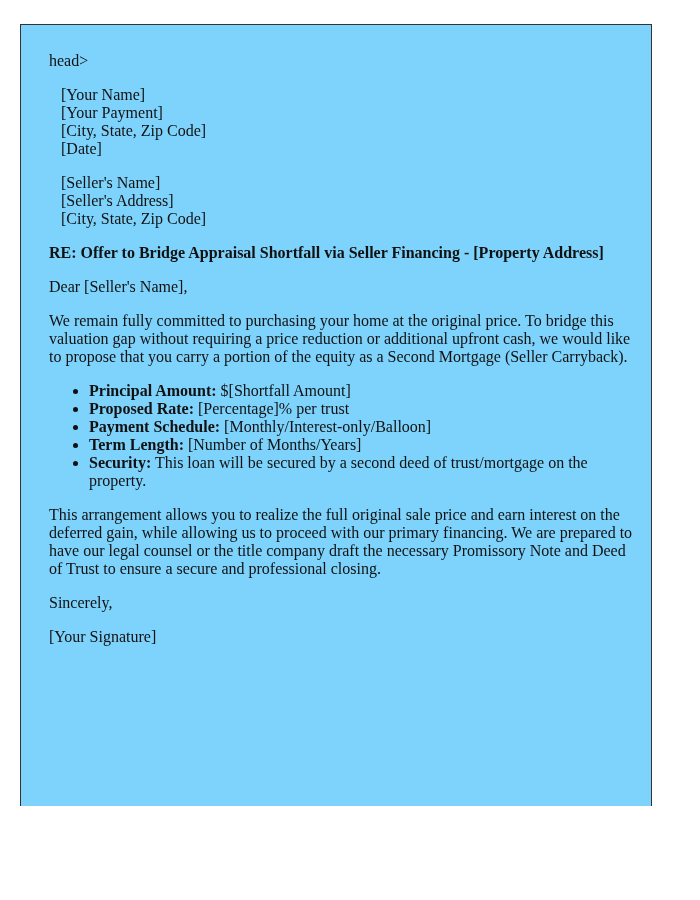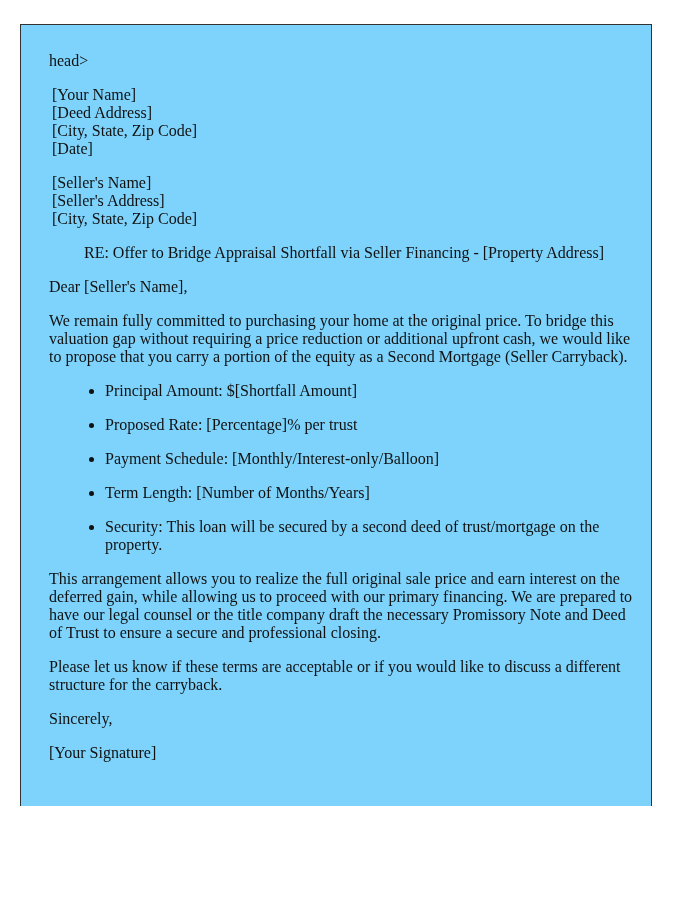--- a/index.html
+++ b/index.html
@@ -32,43 +32,43 @@
     }
     .content {
       position: absolute;
       left: 28px;
       top: 27px;
       width: 590px;
     }
     p {
       margin: 0 0 16px 0;
     }
-    .block { margin: 0 0 16px 3px; }
+    .block { margin: 0 0 16px 12px; }
     .line { display: block; }
-    .bold { font-weight: normal; text-align: center; }
+    .bold { font-weight: bold; }
     ul {
       margin: 0 0 16px 0;
       padding-left: 40px;
     }
     li {
-      margin: 16px;
+      margin: 0;
       padding: 0;
     }
   </style>
 </head>
 <body>
 
 <div class="page">
   <div class="content">
 
     <p>head&gt;</p>
 
     <div class="block">
       <span class="line">[Your Name]</span>
-      <span class="line">[Deed Address]</span>
+      <span class="line">[Your Payment]</span>
       <span class="line">[City, State, Zip Code]</span>
       <span class="line">[Date]</span>
     </div>
 
     <div class="block">
       <span class="line">[Seller's Name]</span>
       <span class="line">[Seller's Address]</span>
       <span class="line">[City, State, Zip Code]</span>
     </div>
 
@@ -83,20 +83,19 @@
     <ul>
       <li><span class="bold">Principal Amount:</span><span> $[Shortfall Amount]</span></li>
       <li><span class="bold">Proposed Rate:</span><span> [Percentage]% per trust</span></li>
       <li><span class="bold">Payment Schedule:</span><span> [Monthly/Interest-only/Balloon]</span></li>
       <li><span class="bold">Term Length:</span><span> [Number of Months/Years]</span></li>
       <li><span class="bold">Security:</span><span> This loan will be secured by a second deed of trust/mortgage on the property.</span></li>
     </ul>
 
     <p>This arrangement allows you to realize the full original sale price and earn interest on the deferred gain, while allowing us to proceed with our primary financing. We are prepared to have our legal counsel or the title company draft the necessary Promissory Note and Deed of Trust to ensure a secure and professional closing.</p>
 
-    <p>Please let us know if these terms are acceptable or if you would like to discuss a different structure for the carryback.</p>
 
     <p>Sincerely,</p>
 
     <p>[Your Signature]</p>
 
   </div>
 </div>
 
 </body></html>

